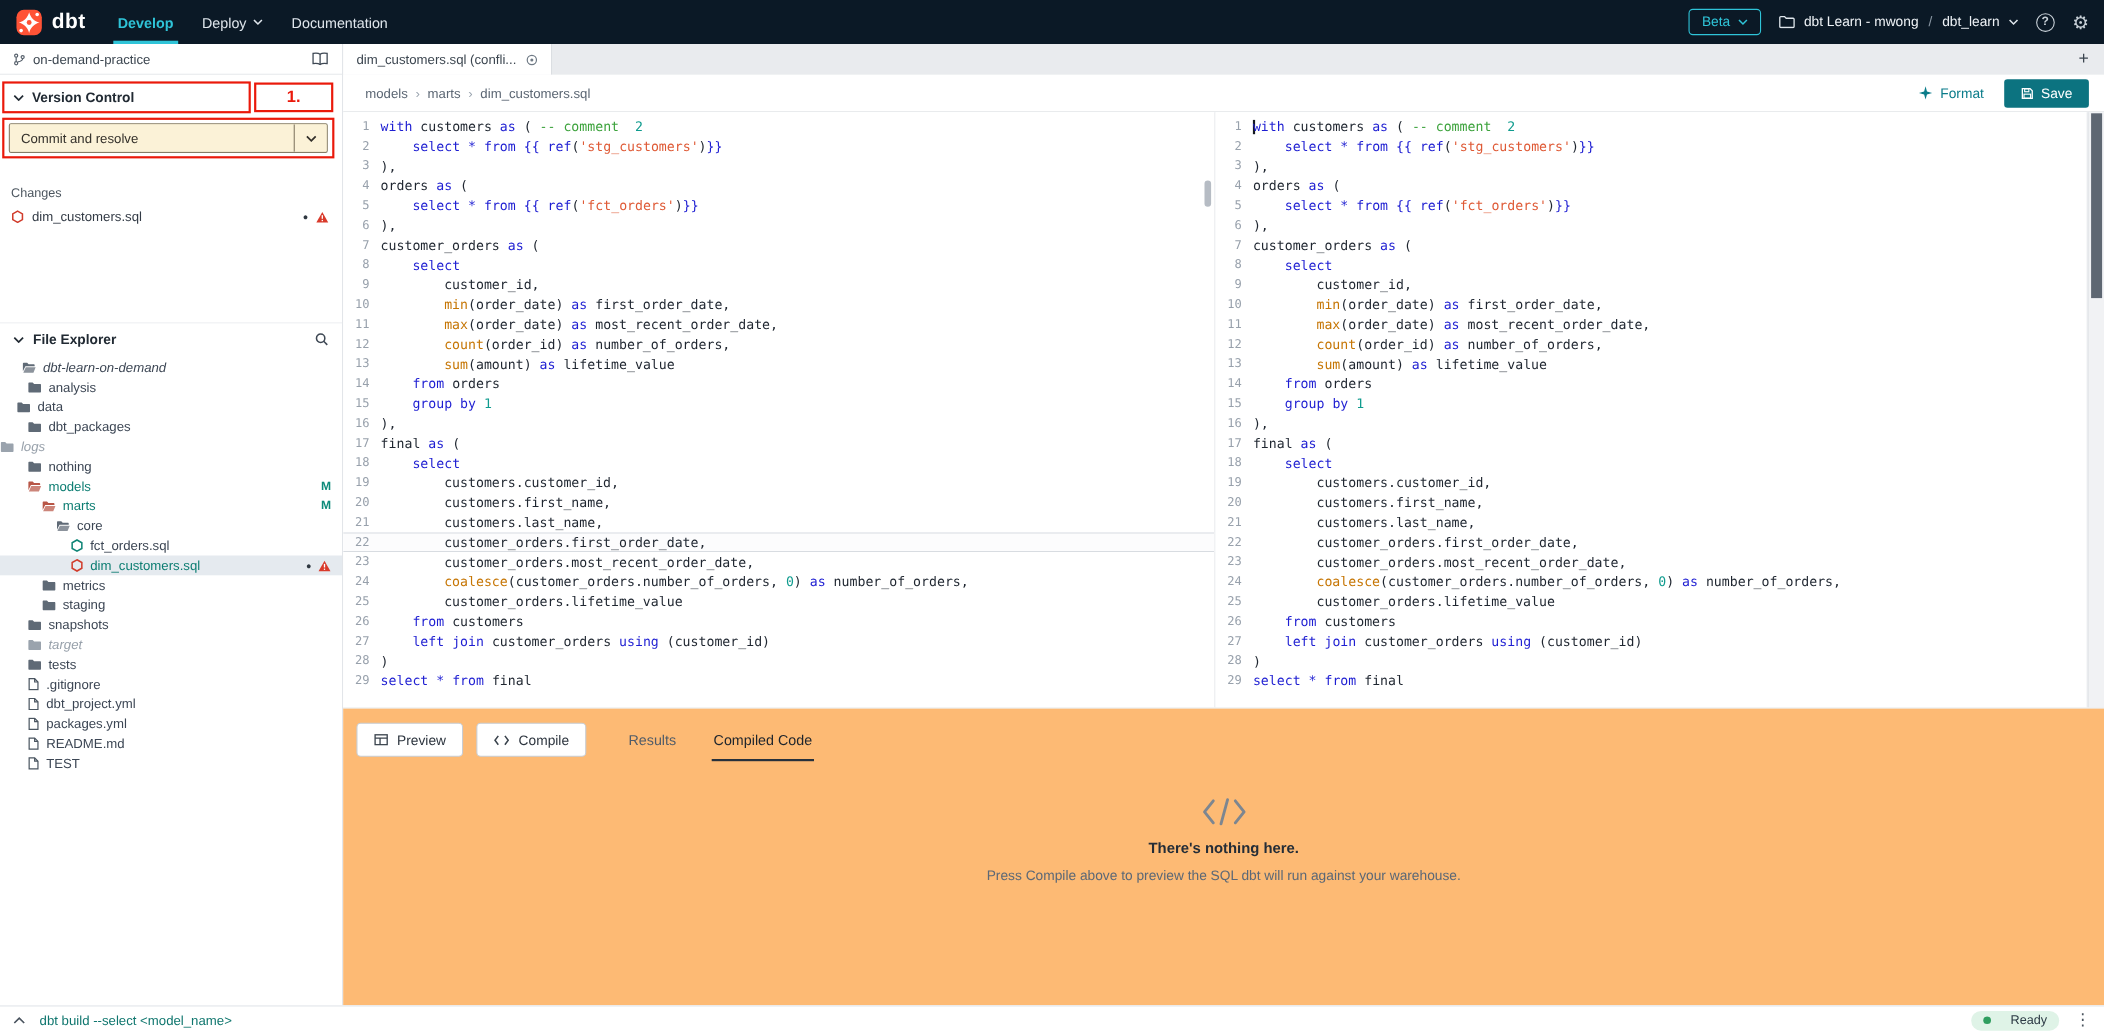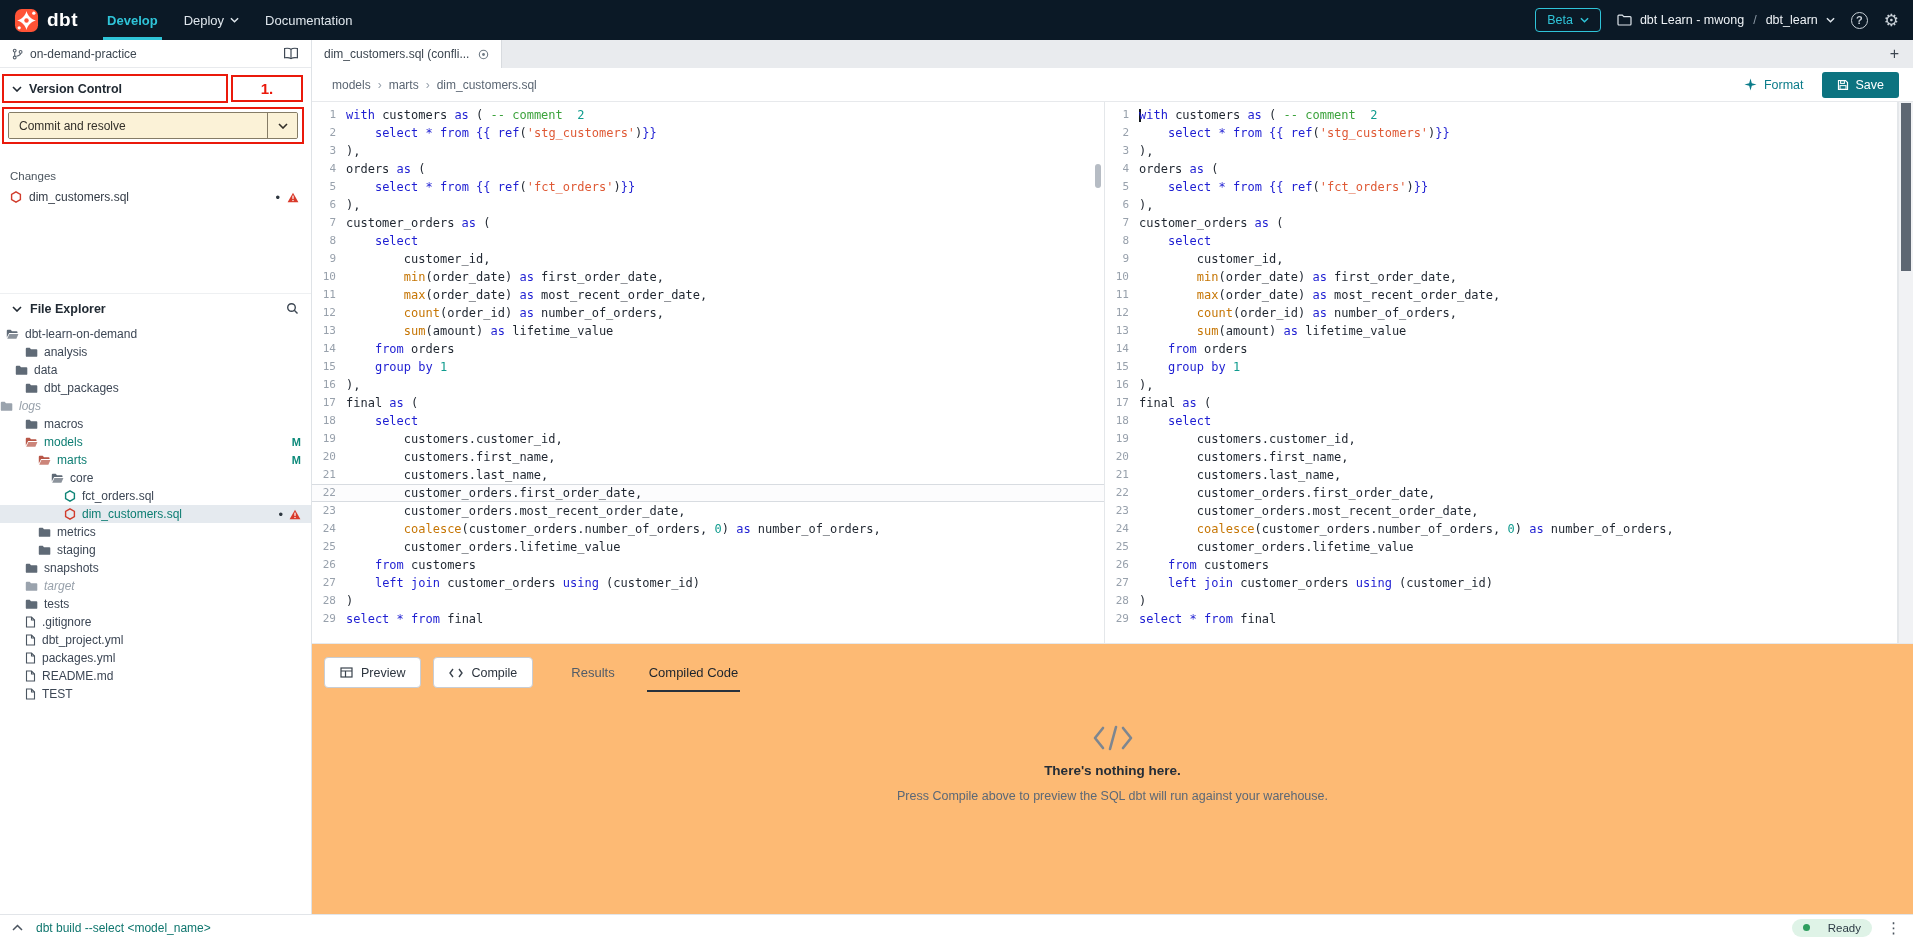--- a/index.html
+++ b/index.html
@@ -224,21 +224,21 @@
           <path d="M1 1l4 4 4-4" fill="none" stroke="#212a33" stroke-width="1.6"></path>
         </svg>
       <span>File Explorer</span>
       <span class="grow"></span>
       <svg width="13" height="13" viewBox="0 0 13 13">
           <circle cx="5.5" cy="5.5" r="3.8" fill="none" stroke="#3e4854" stroke-width="1.4"></circle>
           <path d="M8.3 8.3l3.2 3.2" stroke="#3e4854" stroke-width="1.4"></path>
         </svg>
     </div>
     <div class="file-tree">
-        <div class="tree-row" style="padding-left: 6px;">
+        <div class="tree-row" style="padding-left: 20px; font-style: italic;">
           <span>
             <svg width="13" height="11" viewBox="0 0 13 11">
               <path d="M.8 1.7c0-.5.4-.9.9-.9h3l1.3 1.4h4.6c.5 0 .9.4.9.9v.9H3.1L.8 8.6z" fill="#5f6a76"></path>
               <path d="M1.2 9.8l2.2-4.9h9l-2 4.9z" fill="#5f6a76" opacity=".72"></path>
             </svg>
           </span>
           <span class="tree-label">dbt-learn-on-demand</span>
         </div>
         <div class="tree-row" style="padding-left: 25px;">
           <span>
@@ -271,21 +271,21 @@
             </svg>
           </span>
           <span class="tree-label muted">logs</span>
         </div>
         <div class="tree-row" style="padding-left: 25px;">
           <span>
             <svg width="13" height="11" viewBox="0 0 13 11">
               <path d="M.8 1.7c0-.5.4-.9.9-.9h3l1.3 1.4h5.4c.5 0 .9.4.9.9v5.8c0 .5-.4.9-.9.9H1.7c-.5 0-.9-.4-.9-.9z" fill="#5f6a76"></path>
             </svg>
           </span>
-          <span class="tree-label">macros</span>
+          <span class="tree-label">nothing</span>
         </div>
         <div class="tree-row" style="padding-left: 25px;">
           <span>
             <svg width="13" height="11" viewBox="0 0 13 11">
               <path d="M.8 1.7c0-.5.4-.9.9-.9h3l1.3 1.4h4.6c.5 0 .9.4.9.9v.9H3.1L.8 8.6z" fill="#b85647"></path>
               <path d="M1.2 9.8l2.2-4.9h9l-2 4.9z" fill="#b85647" opacity=".72"></path>
             </svg>
           </span>
           <span class="tree-label teal">models</span>
           <span class="m-badge">M</span>

